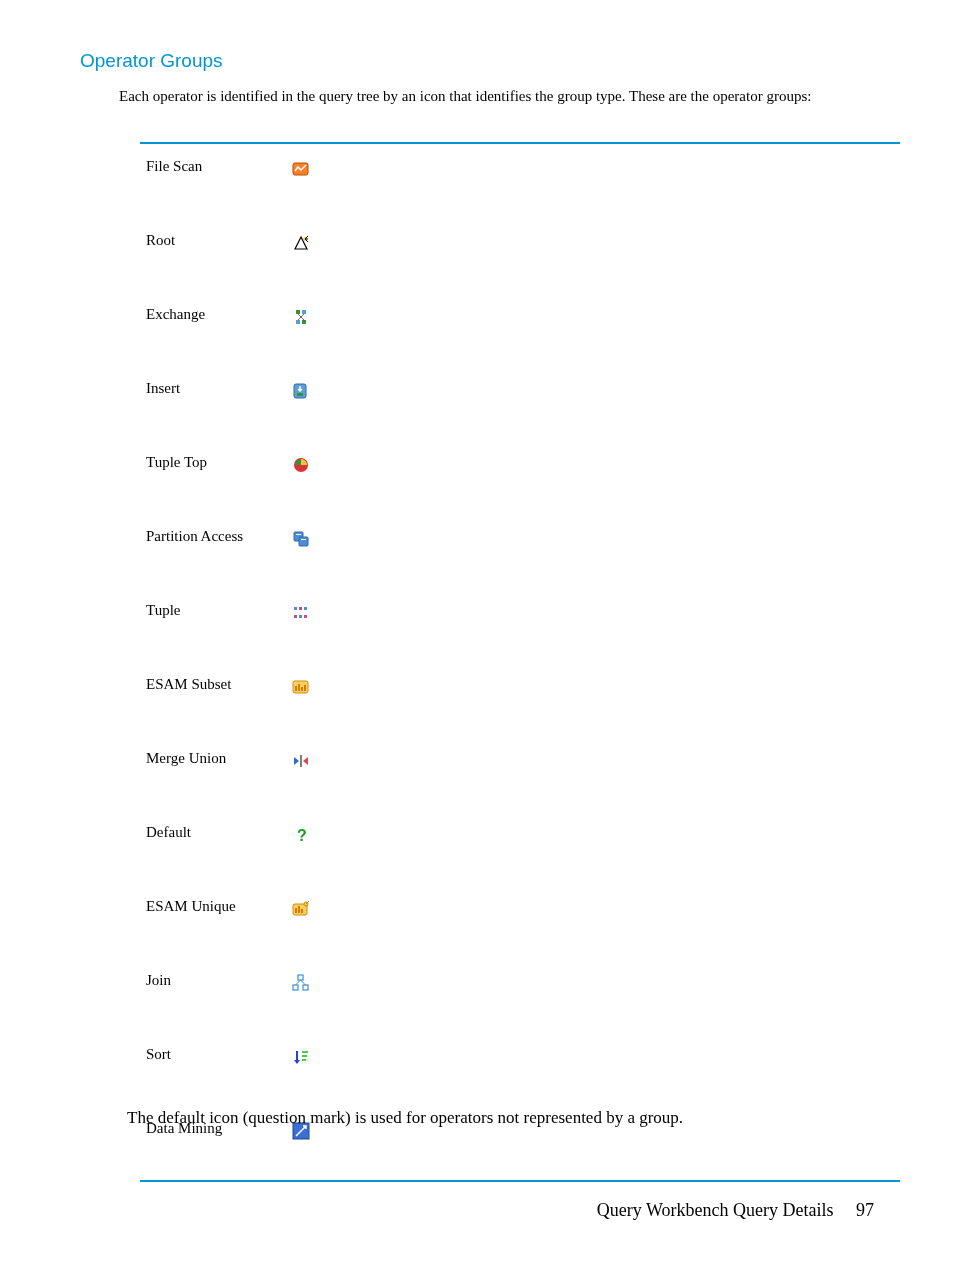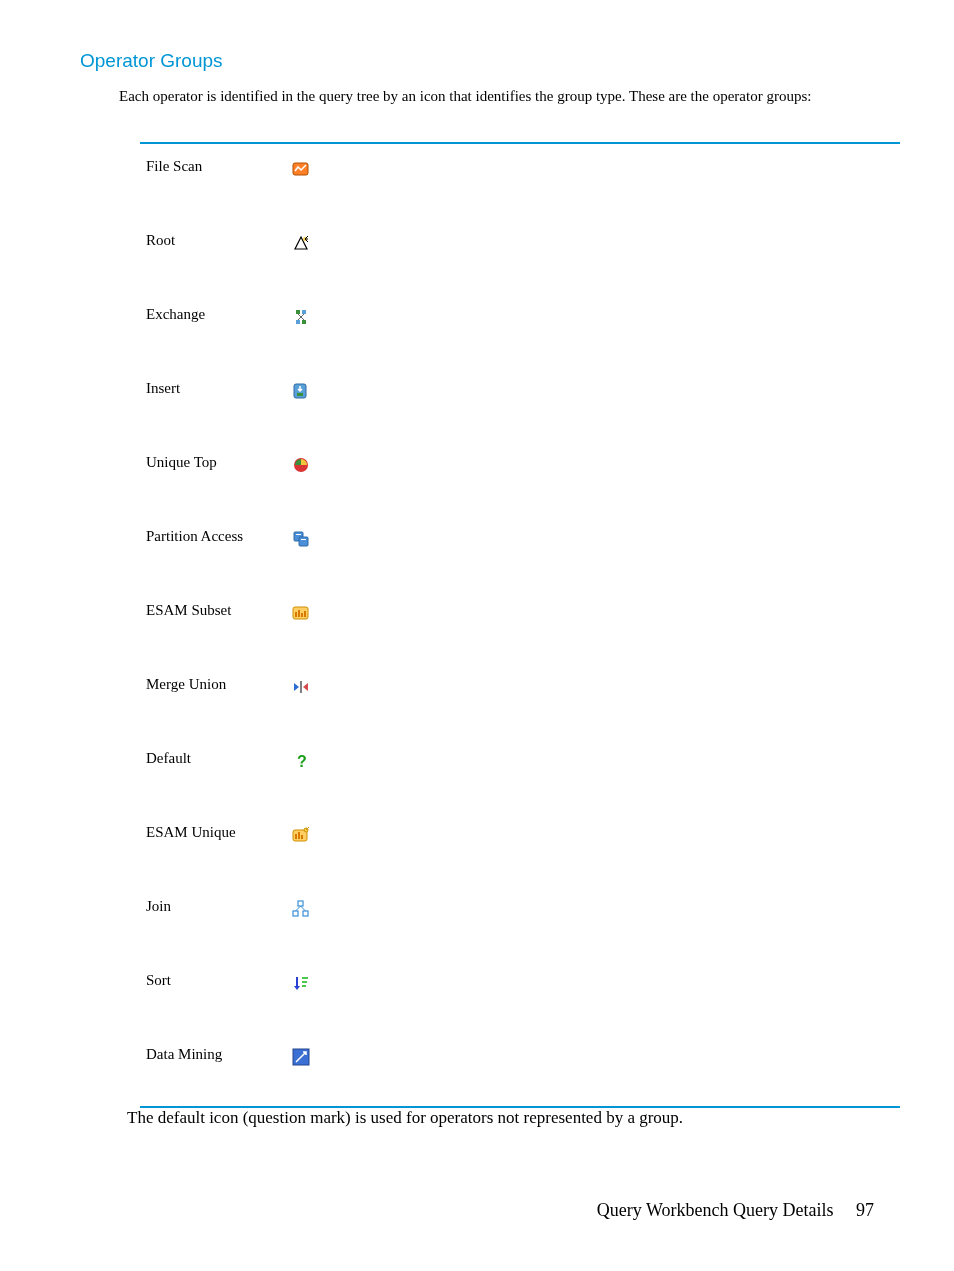--- a/index.html
+++ b/index.html
@@ -111,37 +111,50 @@
       <td class="label">Insert</td>
       <td class="icon">
         <svg class="ico" viewBox="0 0 18 18">
           <rect x="2" y="2" width="12" height="14" rx="2" fill="#5aa0d8" stroke="#2d6da8"></rect>
           <path d="M8 4 L8 9 M6 7 L8 9 L10 7" stroke="#fff" stroke-width="1.5" fill="none"></path>
           <rect x="5" y="11" width="6" height="3" fill="#3a8f3a"></rect>
         </svg>
       </td>
     </tr>
     <tr>
-      <td class="label">Unique Top</td>
+      <td class="label">Tuple Top</td>
       <td class="icon">
         <svg class="ico" viewBox="0 0 18 18">
           <circle cx="9" cy="9" r="7" fill="#d93333"></circle>
           <path d="M9 3 A6 6 0 0 1 15 9 L9 9 Z" fill="#f2c53d"></path>
           <path d="M9 3 A6 6 0 0 0 3 9 L9 9 Z" fill="#3a8f3a"></path>
         </svg>
       </td>
     </tr>
     <tr>
       <td class="label">Partition Access</td>
       <td class="icon">
         <svg class="ico" viewBox="0 0 18 18">
           <rect x="2" y="2" width="9" height="9" rx="1" fill="#4a8fd8" stroke="#2d6da8"></rect>
           <rect x="7" y="7" width="9" height="9" rx="1" fill="#4a8fd8" stroke="#2d6da8"></rect>
           <rect x="4" y="4" width="5" height="1" fill="#fff"></rect>
           <rect x="9" y="9" width="5" height="1" fill="#fff"></rect>
+        </svg>
+      </td>
+    </tr>
+    <tr>
+      <td class="label">Tuple</td>
+      <td class="icon">
+        <svg class="ico" viewBox="0 0 18 18">
+          <rect x="2" y="3" width="3" height="3" fill="#4a8fd8"></rect>
+          <rect x="7" y="3" width="3" height="3" fill="#c94a8f"></rect>
+          <rect x="12" y="3" width="3" height="3" fill="#4a8fd8"></rect>
+          <rect x="2" y="11" width="3" height="3" fill="#c94a8f"></rect>
+          <rect x="7" y="11" width="3" height="3" fill="#4a8fd8"></rect>
+          <rect x="12" y="11" width="3" height="3" fill="#c94a8f"></rect>
         </svg>
       </td>
     </tr>
     <tr>
       <td class="label">ESAM Subset</td>
       <td class="icon">
         <svg class="ico" viewBox="0 0 18 18">
           <rect x="1" y="3" width="15" height="12" rx="2" fill="#ffcf66" stroke="#cc8f00"></rect>
           <rect x="3" y="8" width="2" height="5" fill="#d97a00"></rect>
           <rect x="6" y="6" width="2" height="7" fill="#d97a00"></rect>

